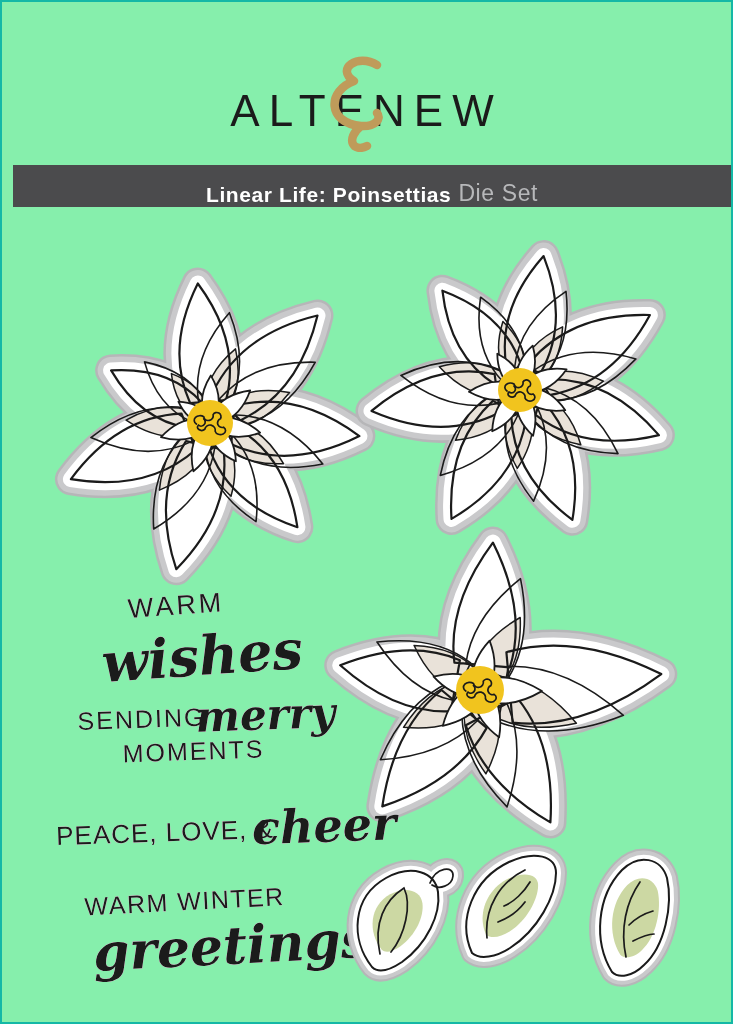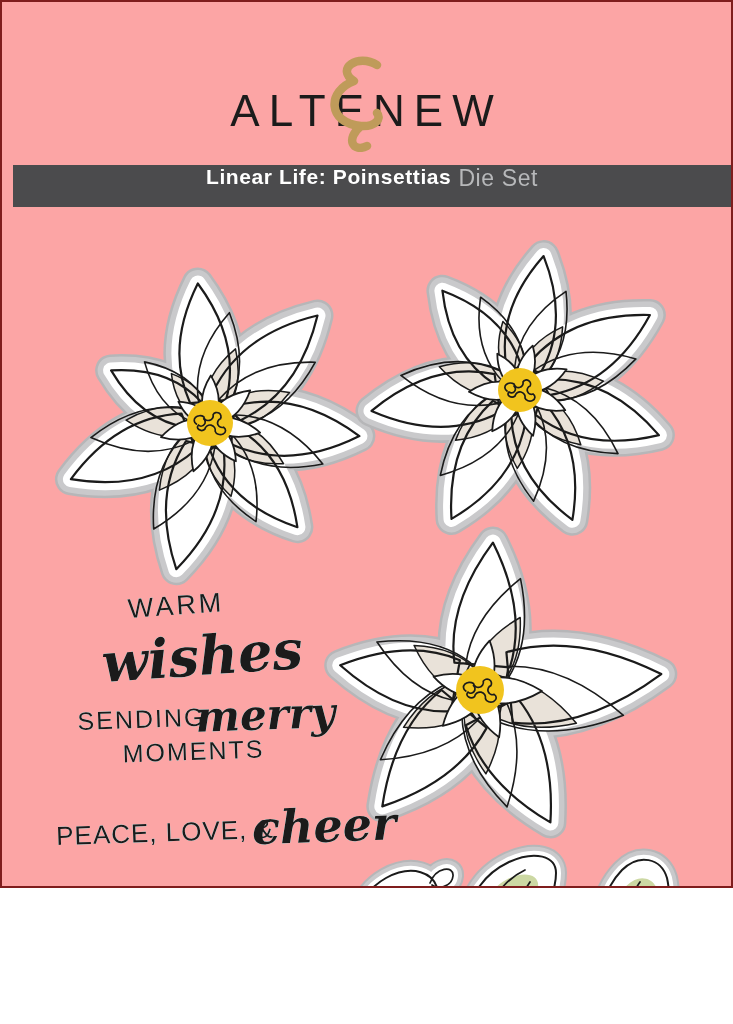--- a/index.html
+++ b/index.html
@@ -1,31 +1,31 @@
 <!DOCTYPE html>
 <html><head>
 <meta charset="utf-8">
 <style>
   html,body{margin:0;padding:0;background:#fff;}
   .page{
-    position:relative;width:733px;height:888px;box-sizing:border-box;
-    background:#fca5a5;border:2px solid #7f1d1d;overflow:hidden;
+    position:relative;width:733px;height:1024px;box-sizing:border-box;
+    background:#86efac;border:2px solid #14b8a6;overflow:hidden;
     font-family:"Liberation Sans",sans-serif;
   }
   
   .logo-row{position:absolute;top:84px;left:0;right:0;text-align:center;}
   .logo-text{
     font-family:"Liberation Sans",sans-serif;font-size:44px;font-weight:400;
     letter-spacing:9px;color:#1b1b1b;line-height:50px;
   }
   .gold-e{position:absolute;top:54px;left:318px;width:70px;height:96px;}
   
   .banner{
     position:absolute;top:163px;left:0;right:0;height:42px;
-    display:flex;align-items:flex-start;justify-content:center;gap:7px;margin-left:11px;
+    display:flex;align-items:flex-end;justify-content:center;gap:7px;margin-left:11px;
   }
   .banner-title{font-size:21px;font-weight:bold;letter-spacing:.6px;}
   .banner-sub{font-size:23px;font-weight:400;letter-spacing:.6px;}
   
   .die-svg{position:absolute;overflow:visible;}
   text.dietext{stroke:none;}
   .caps{font-family:"Liberation Sans",sans-serif;font-weight:400;}
   .script{font-family:"DejaVu Serif",serif;font-style:italic;font-weight:bold;}
   use{stroke-linejoin:round;stroke-linecap:round;}
   .u0{stroke:#b6b6b8;stroke-width:31;fill:#b6b6b8;}

